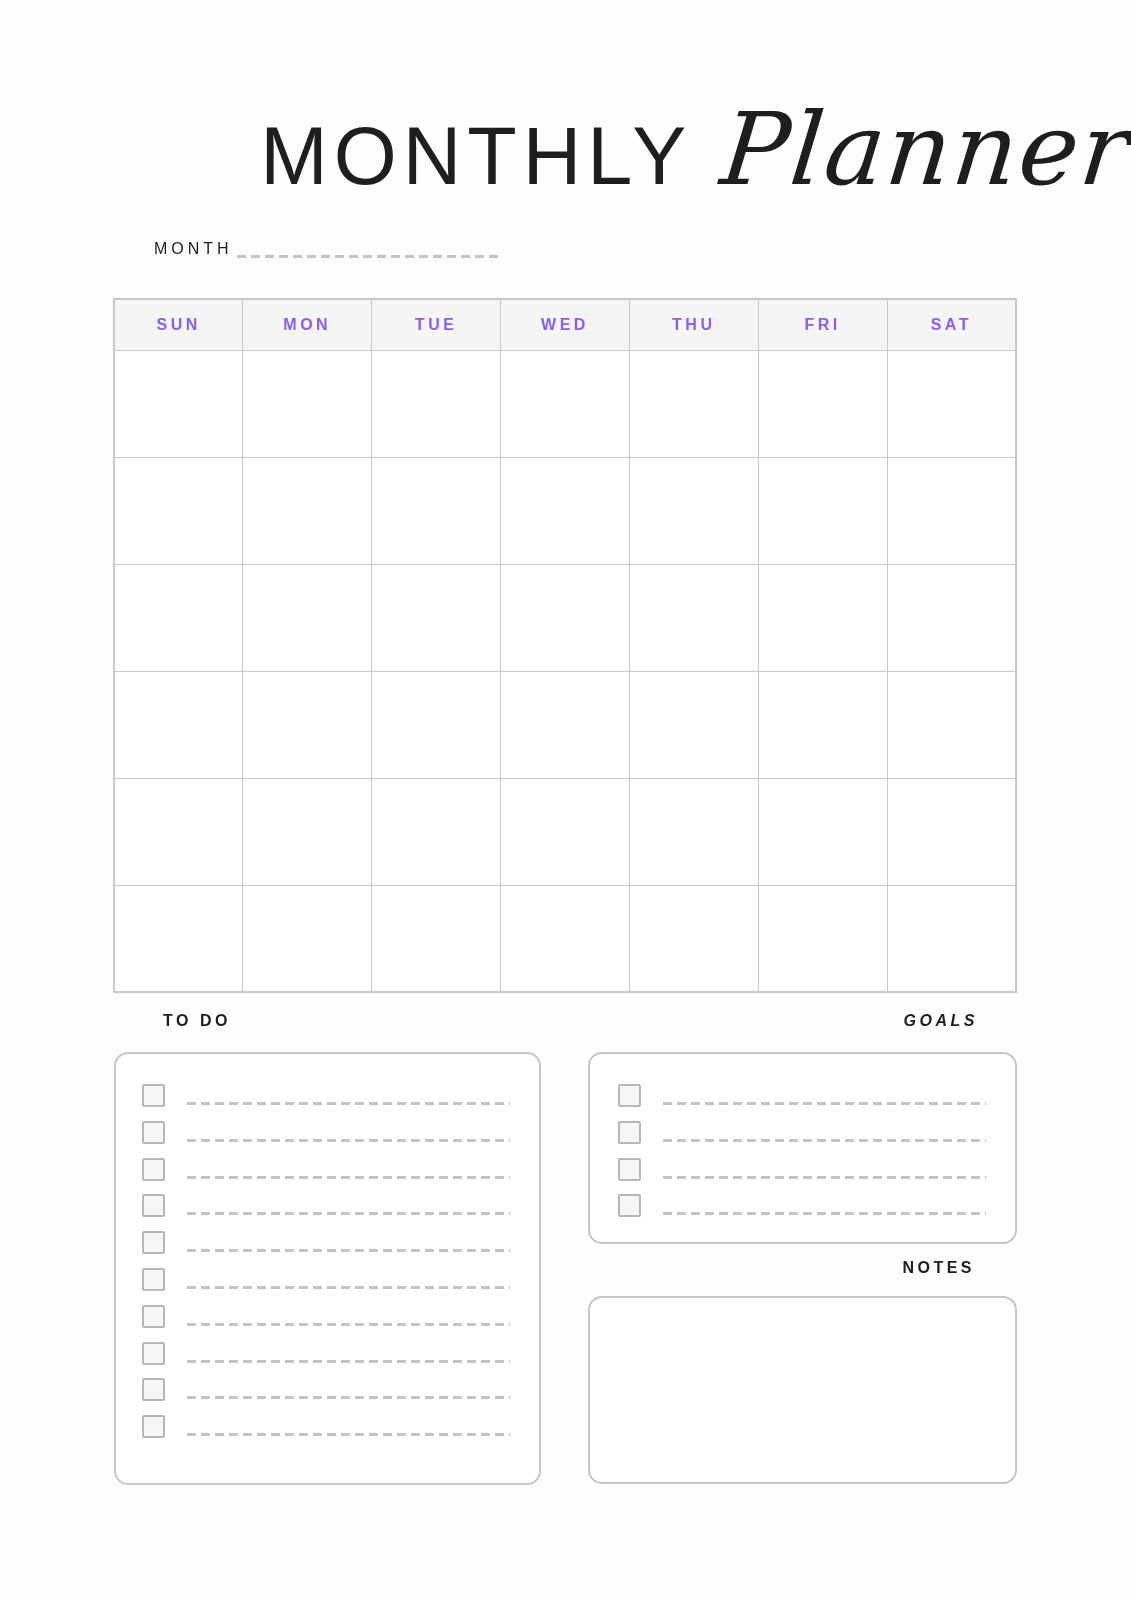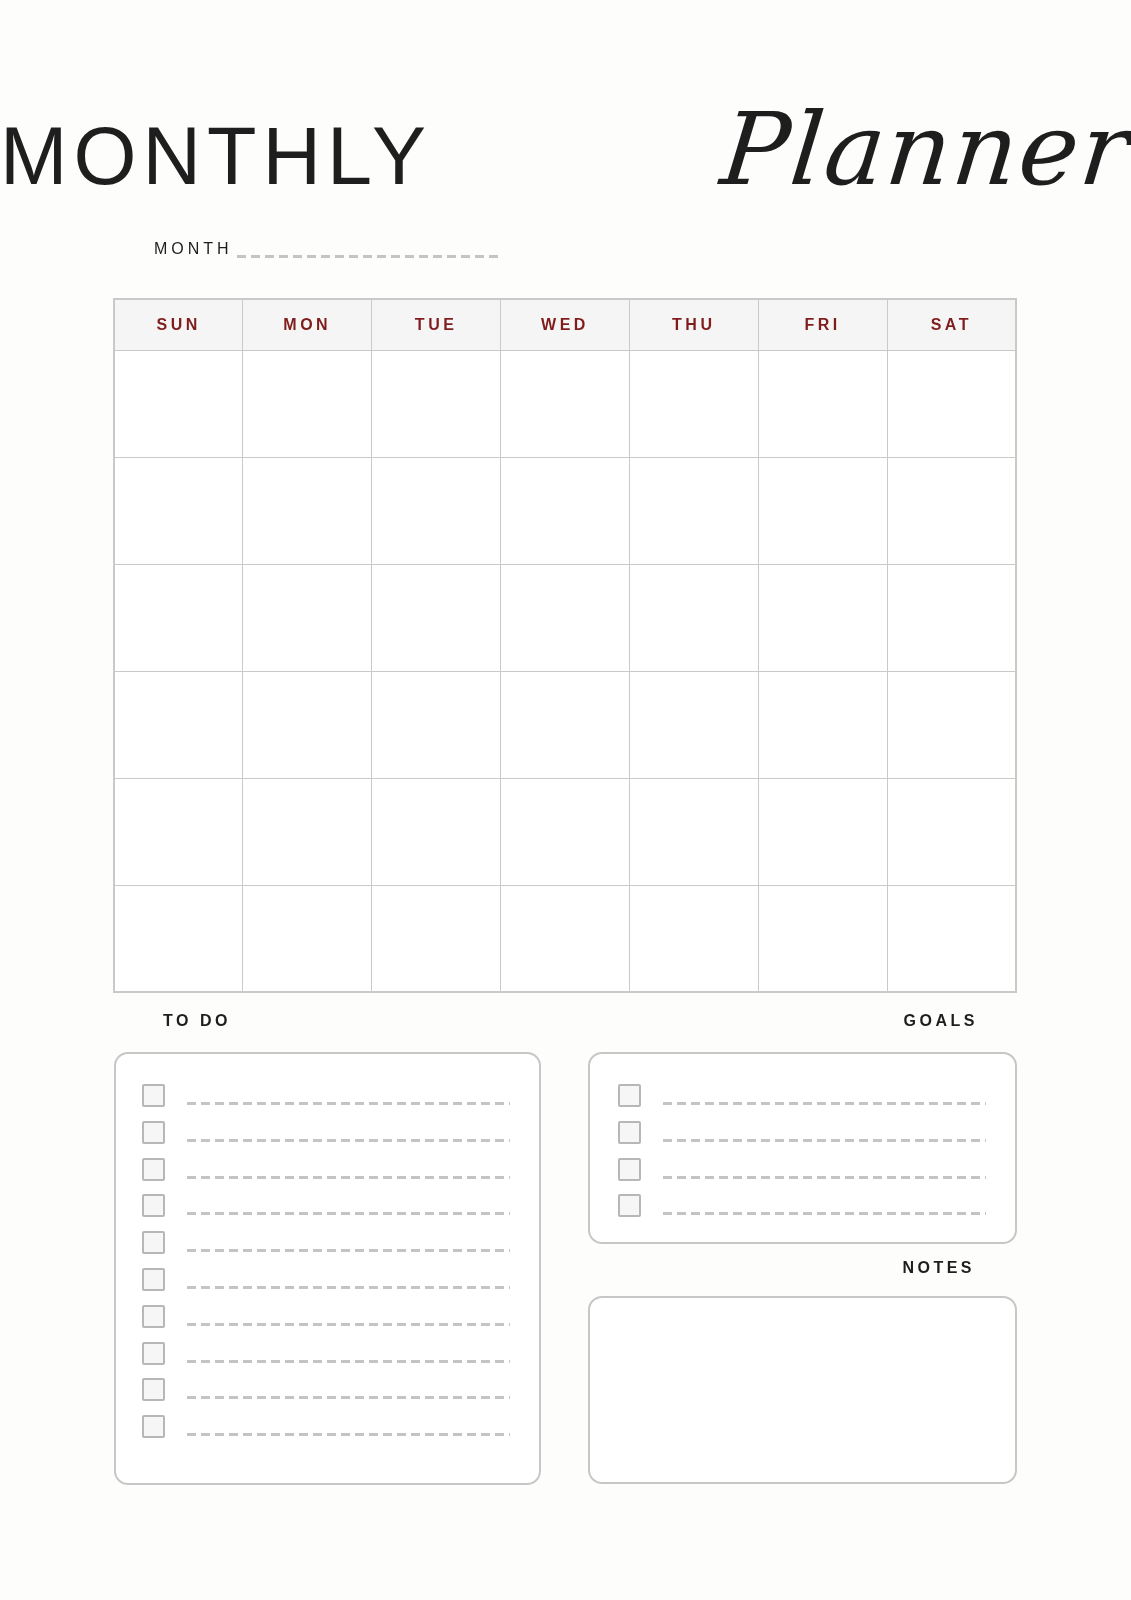--- a/index.html
+++ b/index.html
@@ -10,21 +10,21 @@
     margin:0 auto;
     background:var(--page-bg,#fdfdfb);
     overflow:hidden;
     font-family:"Liberation Sans", sans-serif;
     color:var(--ink,#1e1e1e);
   }
 
   
   .title-row {
     position:absolute; top:100px; left:0; width:100%;
-    display:flex; justify-content:space-between; align-items:baseline; gap:30px;
+    display:flex; justify-content:flex-end; align-items:baseline; gap:30px;
   }
   .title-main {
     font-family:"Liberation Sans", sans-serif;
     font-weight:300;
     font-size:81px;
     letter-spacing:6px;
     line-height:1;
     color:var(--ink,#1e1e1e);
   }
   .title-script {
@@ -56,36 +56,36 @@
     position:absolute; left:113px; top:298px;
     width:904px;
     border-collapse:collapse; table-layout:fixed;
     border:2px solid var(--grid-border,#c9c9c9);
   }
   .calendar th {
     height:51px;
     background:var(--header-bg,#f5f5f5);
     border:1px solid var(--grid-border,#c9c9c9);
     font-size:16px; font-weight:700; letter-spacing:3.5px;
-    color:#7f1d1d; text-align:center; vertical-align:middle;
+    color:#8b5cf6; text-align:center; vertical-align:middle;
   }
   .calendar td {
     height:107px;
     border:1px solid var(--grid-border,#c9c9c9);
     background:#ffffff;
   }
 
   
   .section-label {
     position:absolute;
     font-size:16px; font-weight:700; letter-spacing:3.5px;
     color:var(--ink,#1e1e1e);
   }
   .todo-label  { left:163px; top:1012px; }
-  .goals-label { right:153px; top:1012px; }
+  .goals-label { right:153px; top:1012px;font-style:italic; }
   .notes-label { right:156px; top:1259px;text-align:center; }
 
   
   .box {
     position:absolute;
     border:2px solid var(--box-border,#c7c7c7);
     border-radius:14px;
     background:#ffffff;
   }
   .todo-box  { left:114px; top:1052px; width:427px; height:433px; padding-top:30px; }

